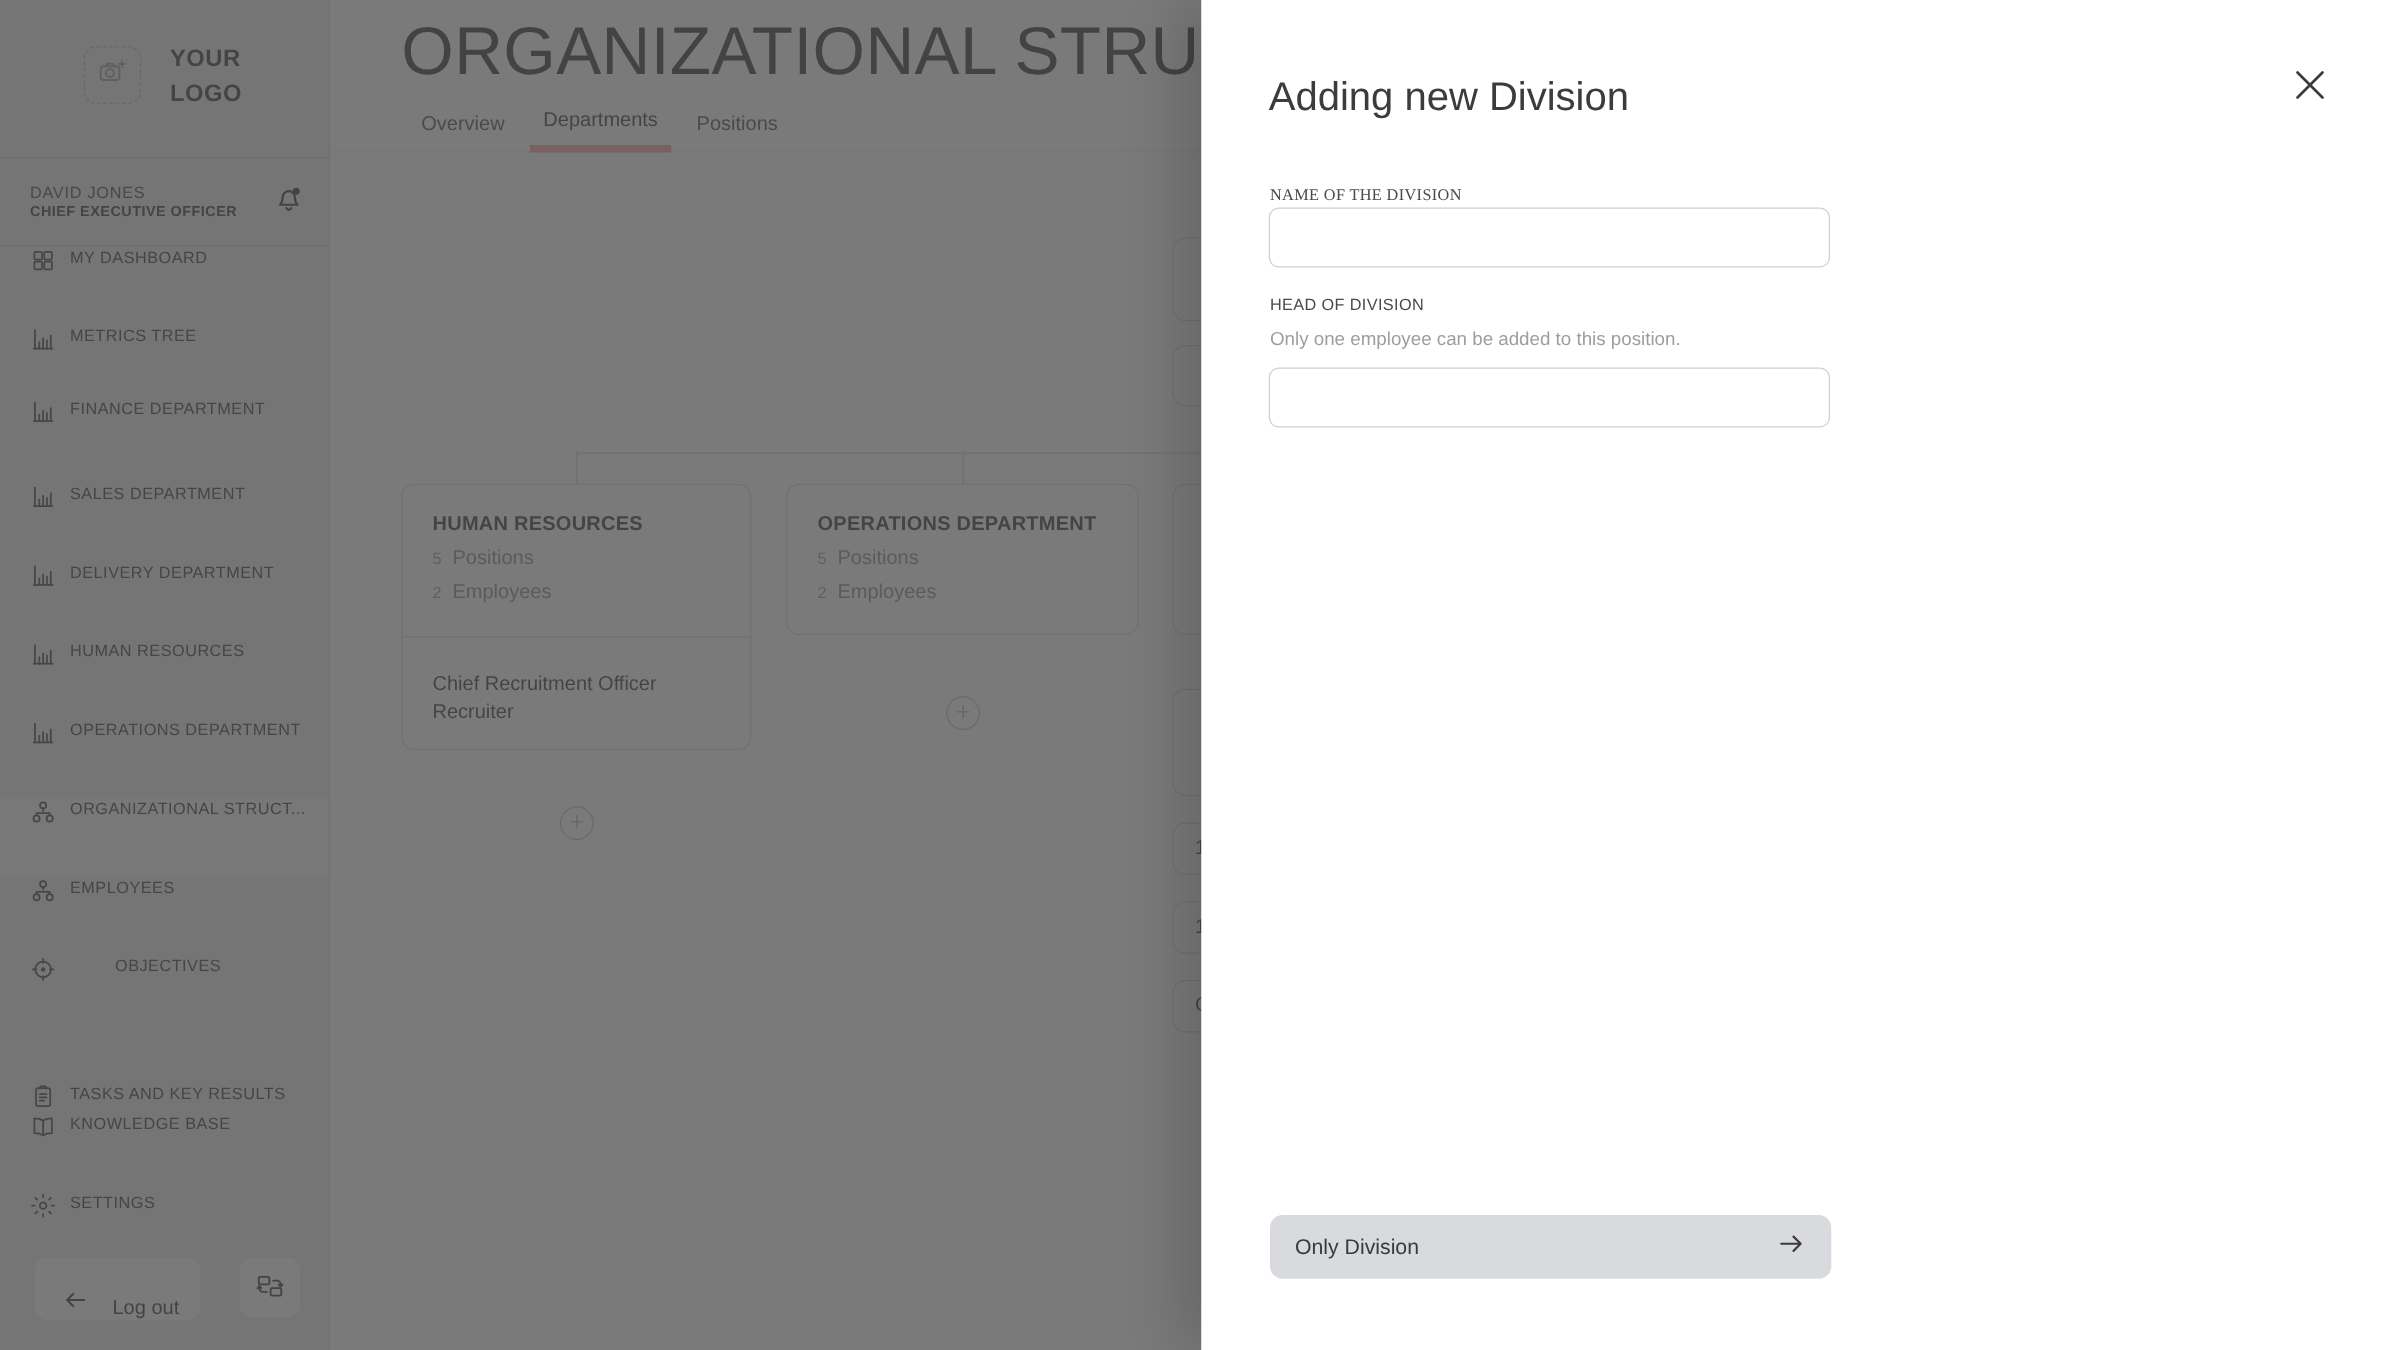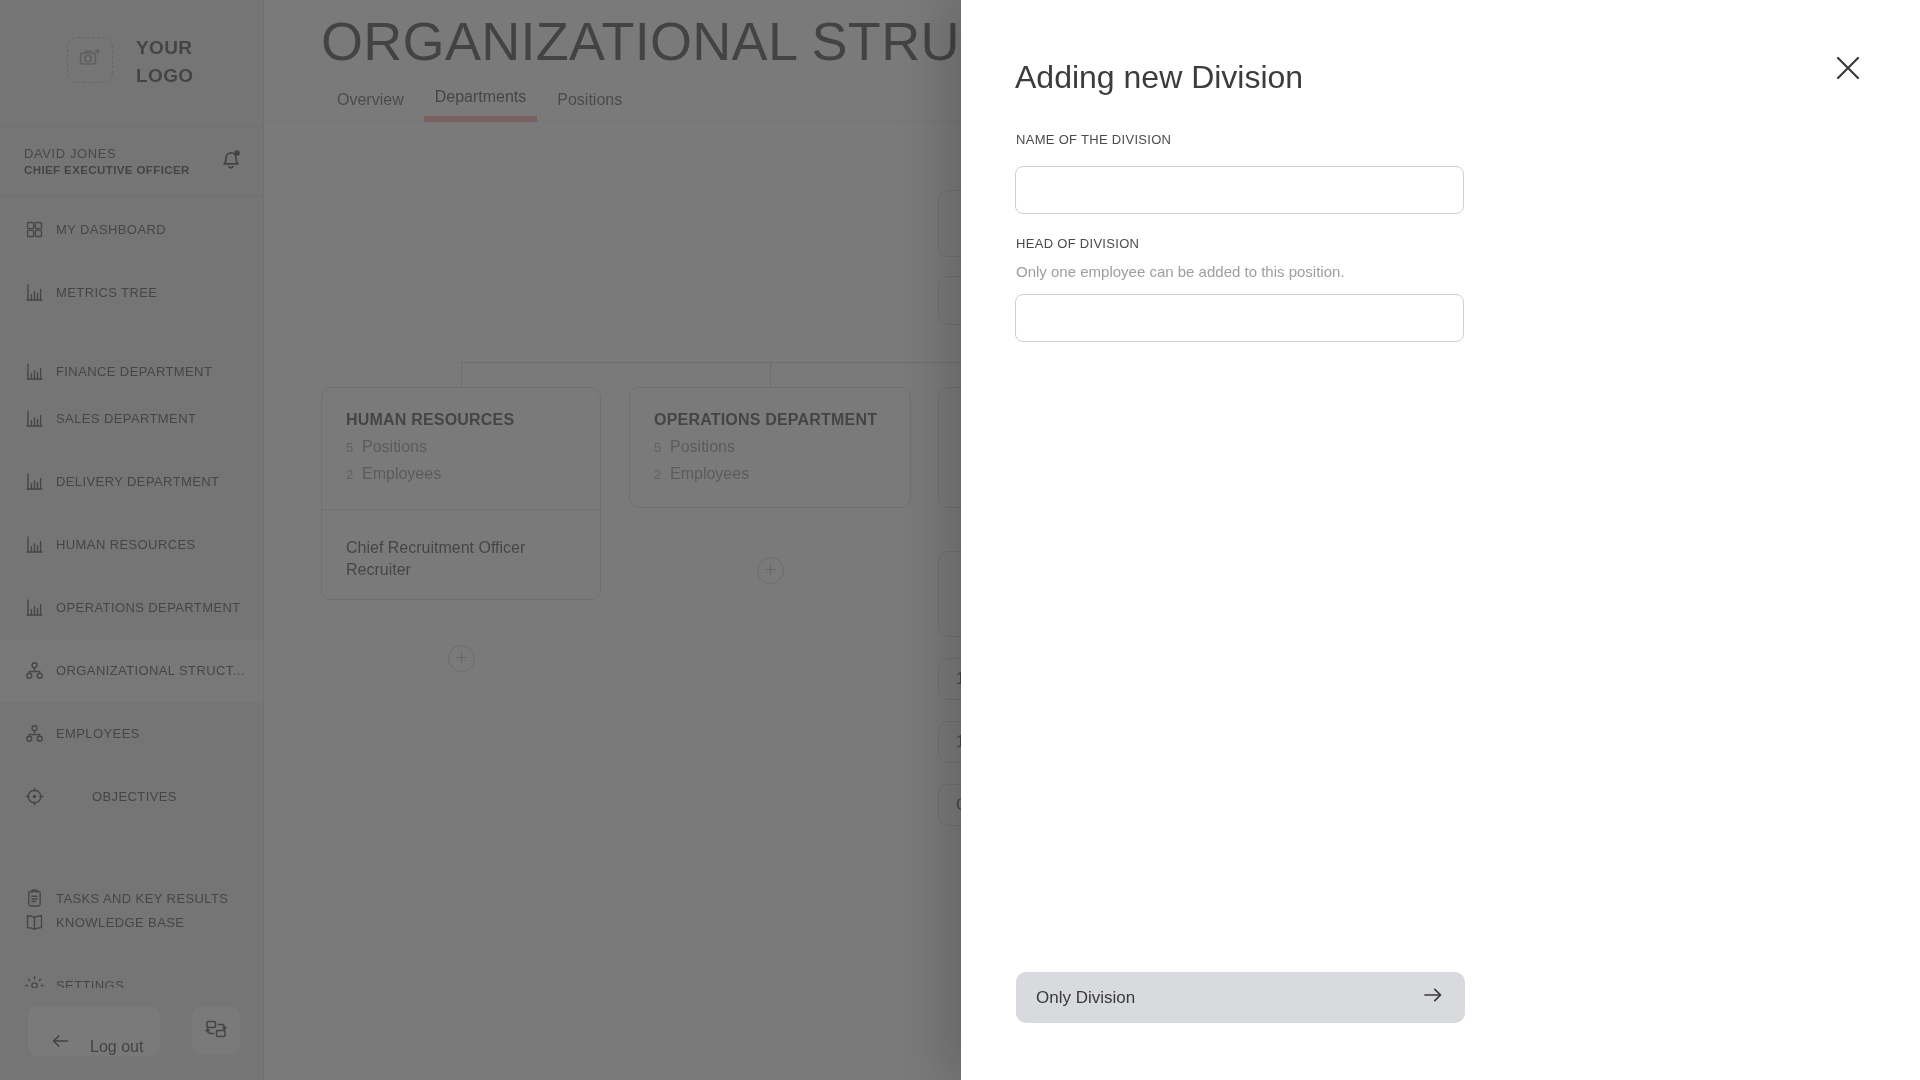--- a/index.html
+++ b/index.html
@@ -11,21 +11,21 @@
   .sidebar { position:absolute; left:0; top:0; width:264px; height:1080px; background:#eeeeee; border-right:1px solid #dcdcdc; z-index:10; }
   .logo-box { position:absolute; left:67px; top:37px; width:46px; height:46px; border:1.5px dashed #b5b5b5; border-radius:10px; display:flex; align-items:center; justify-content:center; color:#9f9f9f; cursor:pointer; }
   .logo-box svg { width:24px; height:24px; }
   .logo-text { position:absolute; left:136px; top:34px; font-size:19px; line-height:28px; font-weight:700; letter-spacing:.4px; color:#3d3d3d; }
   .sb-divider { position:absolute; left:0; width:100%; height:1px; background:#d6d6d6; }
   .user-name { position:absolute; left:24px; top:146px; font-size:13px; letter-spacing:.6px; color:#4a4a4a; }
   .user-role { position:absolute; left:24px; top:164px; font-size:11.5px; font-weight:700; letter-spacing:.4px; color:#3b3b3b; }
   .bell-btn { position:absolute; left:218px; top:147px; width:26px; height:26px; color:#3a3a3a; cursor:pointer; }
   .bell-btn svg { width:26px; height:26px; }
 
-  .nav-item { position:absolute; left:0; width:100%; height:63px; display:flex; align-items:center; padding-left:24px; cursor:pointer; }
+  .nav-item { position:absolute; left:0; width:100%; height:63px; display:flex; align-items:flex-start; padding-left:24px; cursor:pointer; }
   .nav-item.active { background:#f8f8f8; }
   .nav-icn { color:#454545; display:flex; }
   .nav-icn svg { width:21px; height:21px; }
   .nav-label { margin-left:11px; font-size:13px; letter-spacing:.4px; color:#414141; white-space:nowrap; }
 
   .sidebar-footer { position:absolute; left:0; top:988px; width:100%; height:92px; background:#eeeeee; z-index:6; }
   .logout-btn { position:absolute; left:28px; top:18px; width:132px; height:50px; background:#fdfdfd; border:none; border-radius:10px; display:flex; align-items:flex-end; padding-left:22px; gap:18px; font-size:16px; color:#3a3a3a; cursor:pointer; font-family:inherit; }
   .logout-btn svg { width:22px; height:22px; color:#3a3a3a; }
   .switch-btn { position:absolute; left:192px; top:18px; width:48px; height:48px; background:#fdfdfd; border:none; border-radius:10px; display:flex; align-items:center; justify-content:center; color:#3a3a3a; cursor:pointer; }
   .switch-btn svg { width:24px; height:24px; }
@@ -180,21 +180,21 @@
               <path d="M4.5 3.5v17"></path>
               <path d="M3.5 20.5h17"></path>
               <path d="M8.5 20.5v-6"></path>
               <path d="M12 20.5v-9.5"></path>
               <path d="M15.5 20.5v-7.5"></path>
               <path d="M19 20.5v-12"></path>
             </svg>
           </span>
           <span class="nav-label">METRICS TREE</span>
         </div>
-        <div class="nav-item" style="top: 340px;">
+        <div class="nav-item" style="top: 319px;">
           <span class="nav-icn">
             <svg viewBox="0 0 24 24" fill="none" stroke="currentColor" stroke-width="1.6" stroke-linecap="round" stroke-linejoin="round">
               <path d="M4.5 3.5v17"></path>
               <path d="M3.5 20.5h17"></path>
               <path d="M8.5 20.5v-6"></path>
               <path d="M12 20.5v-9.5"></path>
               <path d="M15.5 20.5v-7.5"></path>
               <path d="M19 20.5v-12"></path>
             </svg>
           </span>
@@ -338,21 +338,21 @@
   <div class="dim-overlay"></div>
 
   <div class="modal">
     <div class="modal-title">Adding new Division</div>
     <button class="close-btn">
       <span><svg viewBox="0 0 24 24" fill="none" stroke="currentColor" stroke-width="1.6" stroke-linecap="round">
             <path d="M4.5 4.5l15 15M19.5 4.5l-15 15"></path>
           </svg></span>
     </button>
 
-    <div class="field-label" style="top:132px;">NAME OF THE DIVISION</div>
+    <div class="field-label" style="top:148px;font-family:Liberation Serif, serif;">NAME OF THE DIVISION</div>
     <input class="text-input" style="top: 166px;" type="text" value="">
 
     <div class="field-label" style="top:236px;">HEAD OF DIVISION</div>
     <div class="field-helper" style="top:263px;">Only one employee can be added to this position.</div>
     <input class="text-input" style="top: 294px;" type="text" value="">
 
     <button class="save-btn">
       <span>Only Division</span>
       <span><svg viewBox="0 0 24 24" fill="none" stroke="currentColor" stroke-width="1.7" stroke-linecap="round" stroke-linejoin="round">
             <path d="M4 12h15"></path>

